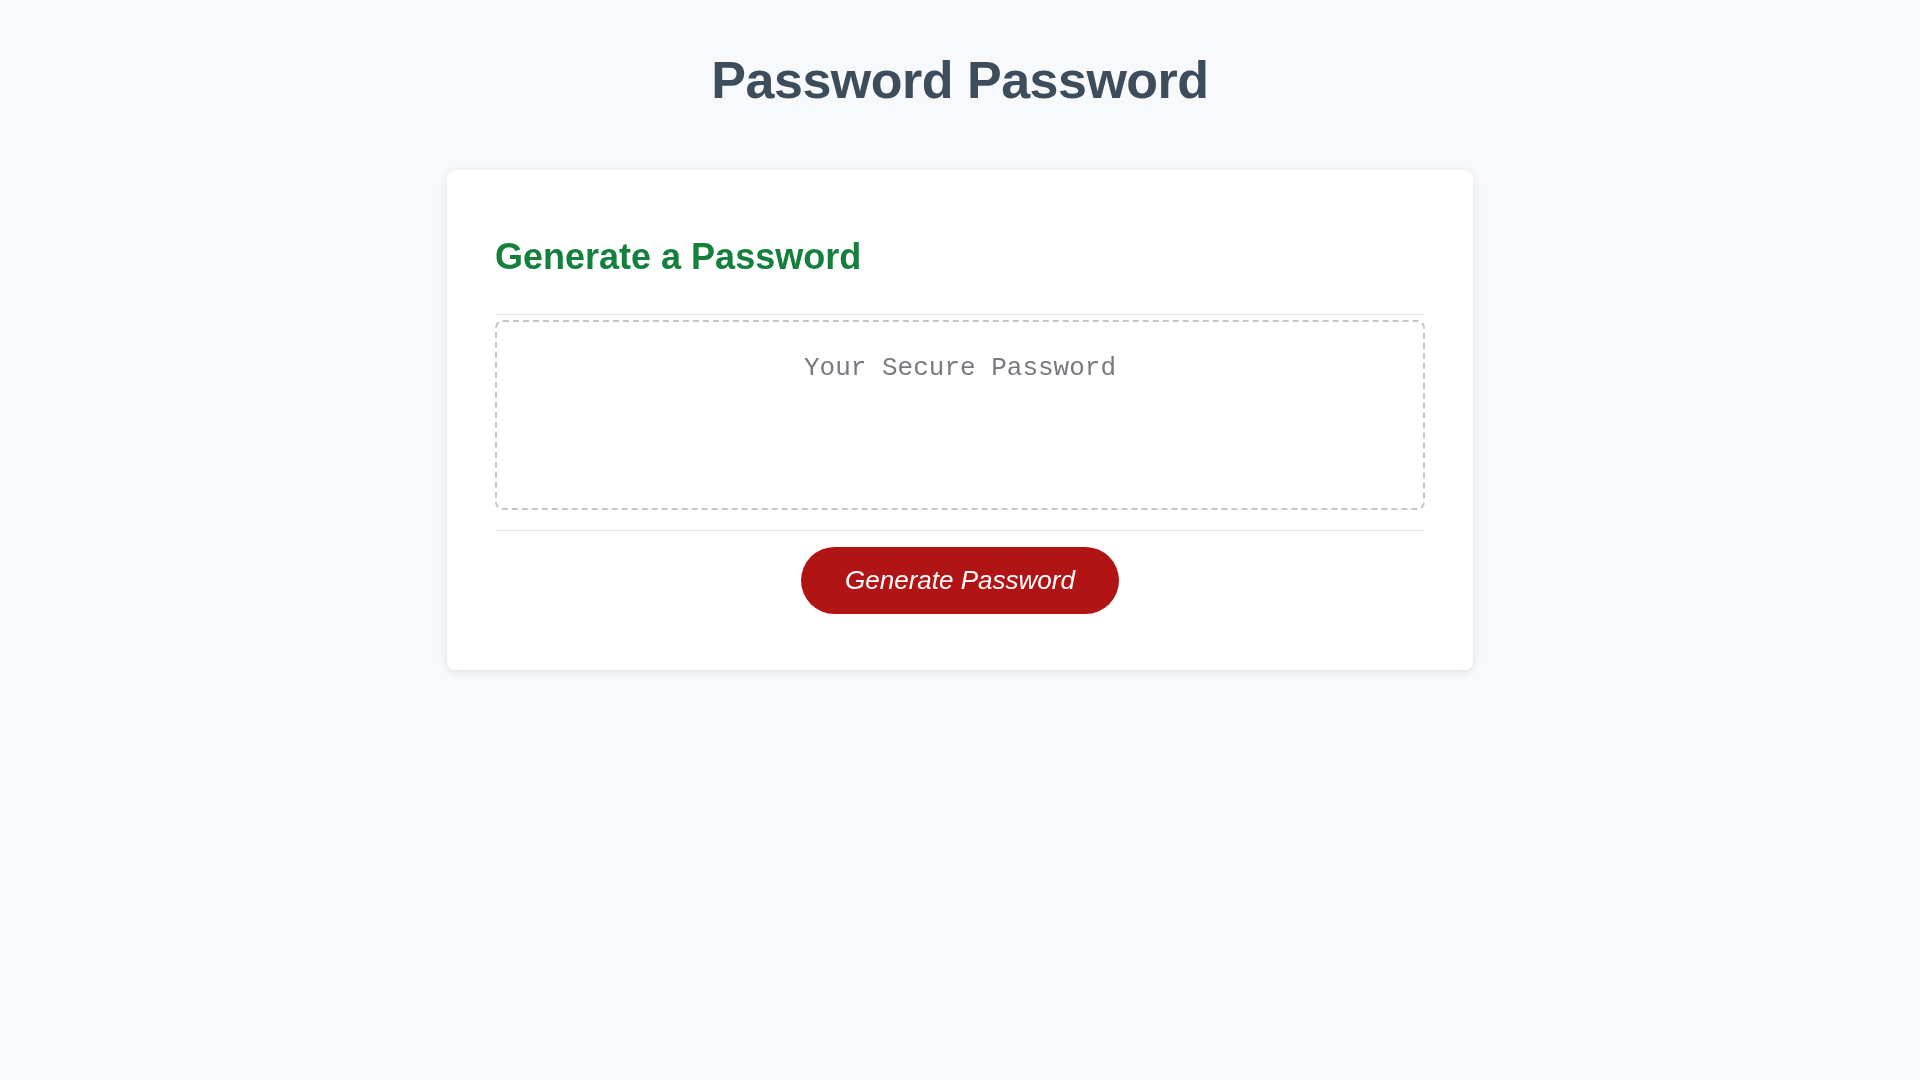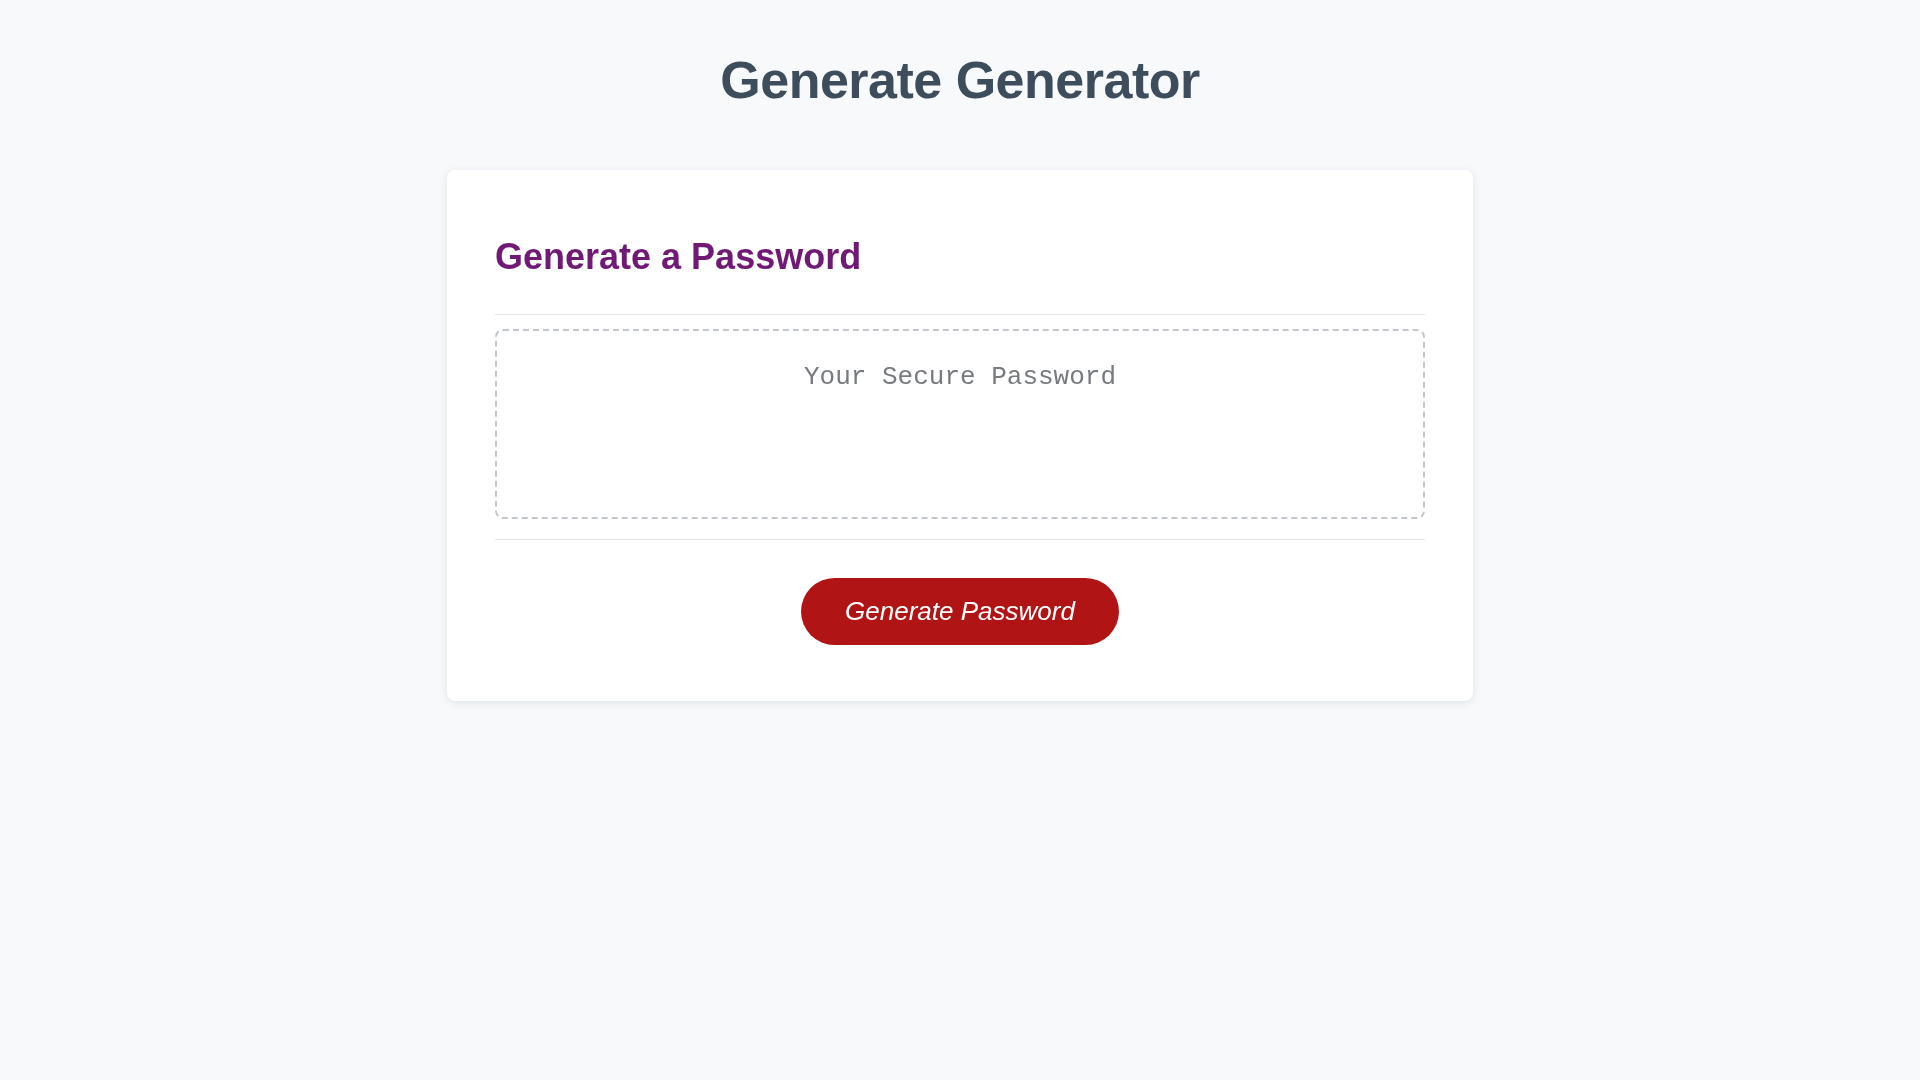--- a/index.html
+++ b/index.html
@@ -31,28 +31,28 @@
       background: #ffffff;
       border-radius: 8px;
       box-shadow: 0 2px 8px rgba(70, 80, 90, 0.12), 0 0 1px rgba(0,0,0,0.06);
       margin: 0 auto;
       width: 1026px;
       padding: 66px 48px 56px 48px;
     }
     .card-title {
       font-size: 36px;
       font-weight: 700;
-      color: #701a75;
+      color: #15803d;
       margin-bottom: 36px;
     }
     .output-section {
       border-top: 1px solid #e2e6ea;
       border-bottom: 1px solid #e2e6ea;
-      padding: 14px 0 16px 0;
-      margin-bottom: 38px;
+      padding: 5px 0 16px 0;
+      margin-bottom: 16px;
     }
     .password-output {
       width: 100%;
       height: 190px;
       border: 2px dashed #c2c7cd;
       border-radius: 8px;
       background: transparent;
       text-align: center;
       font-family: "Courier New", Courier, monospace;
       font-size: 26px;
@@ -80,21 +80,21 @@
       padding: 18px 44px;
       cursor: pointer;
       line-height: 1.2;
       font-style: italic;
     }
   </style>
 </head>
 <body>
 
 <div class="wrapper">
-  <h1 class="page-title">Generate Generator</h1>
+  <h1 class="page-title">Password Password</h1>
 
   <div class="card">
     <h2 class="card-title">Generate a Password</h2>
 
     <div class="output-section">
       <textarea class="password-output" readonly="" placeholder="Your Secure Password" style=""></textarea>
     </div>
 
     <div class="button-row">
       <button class="generate-btn">Generate Password</button>

